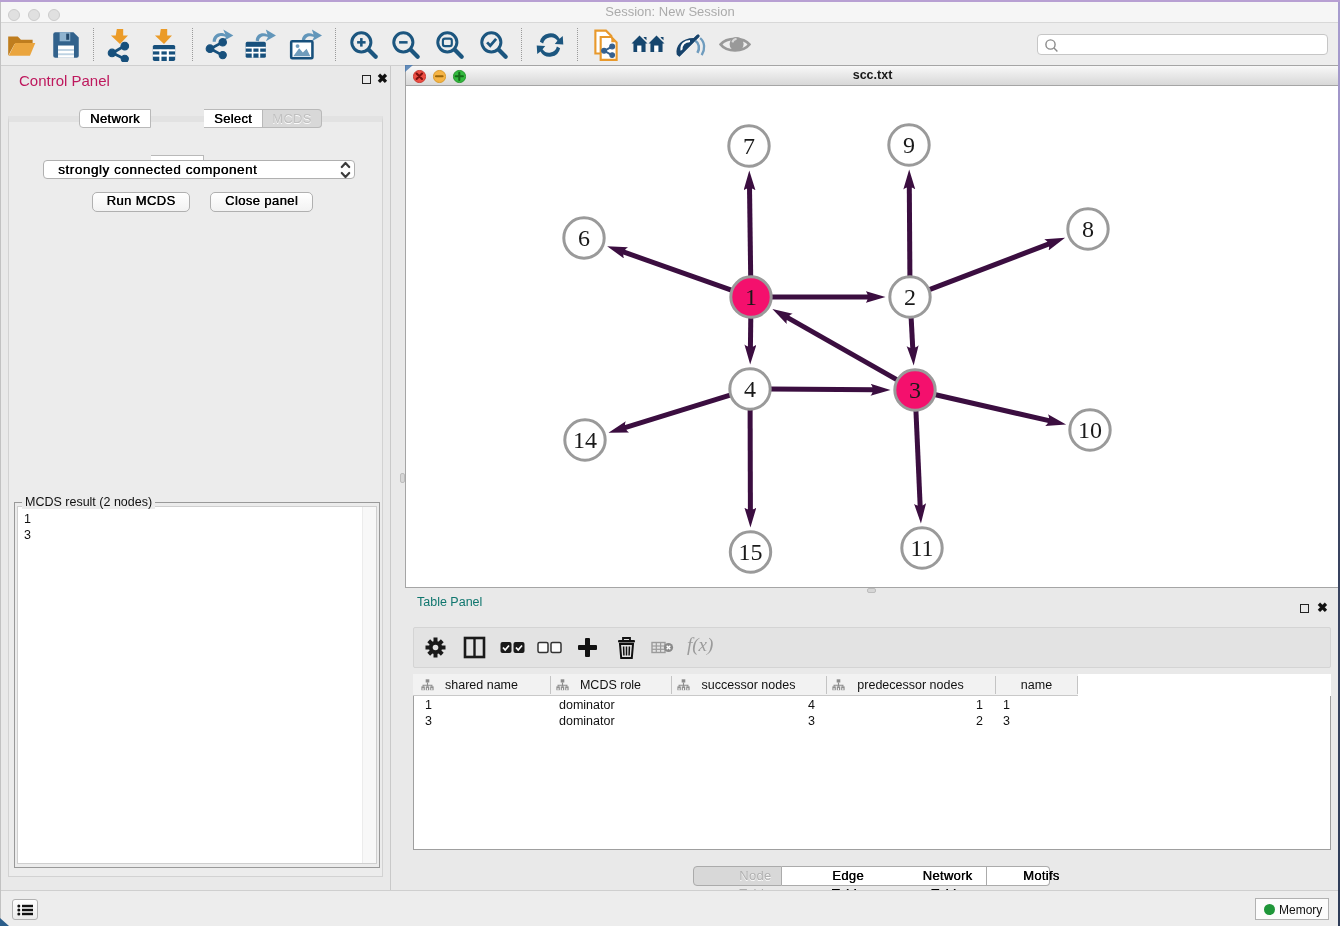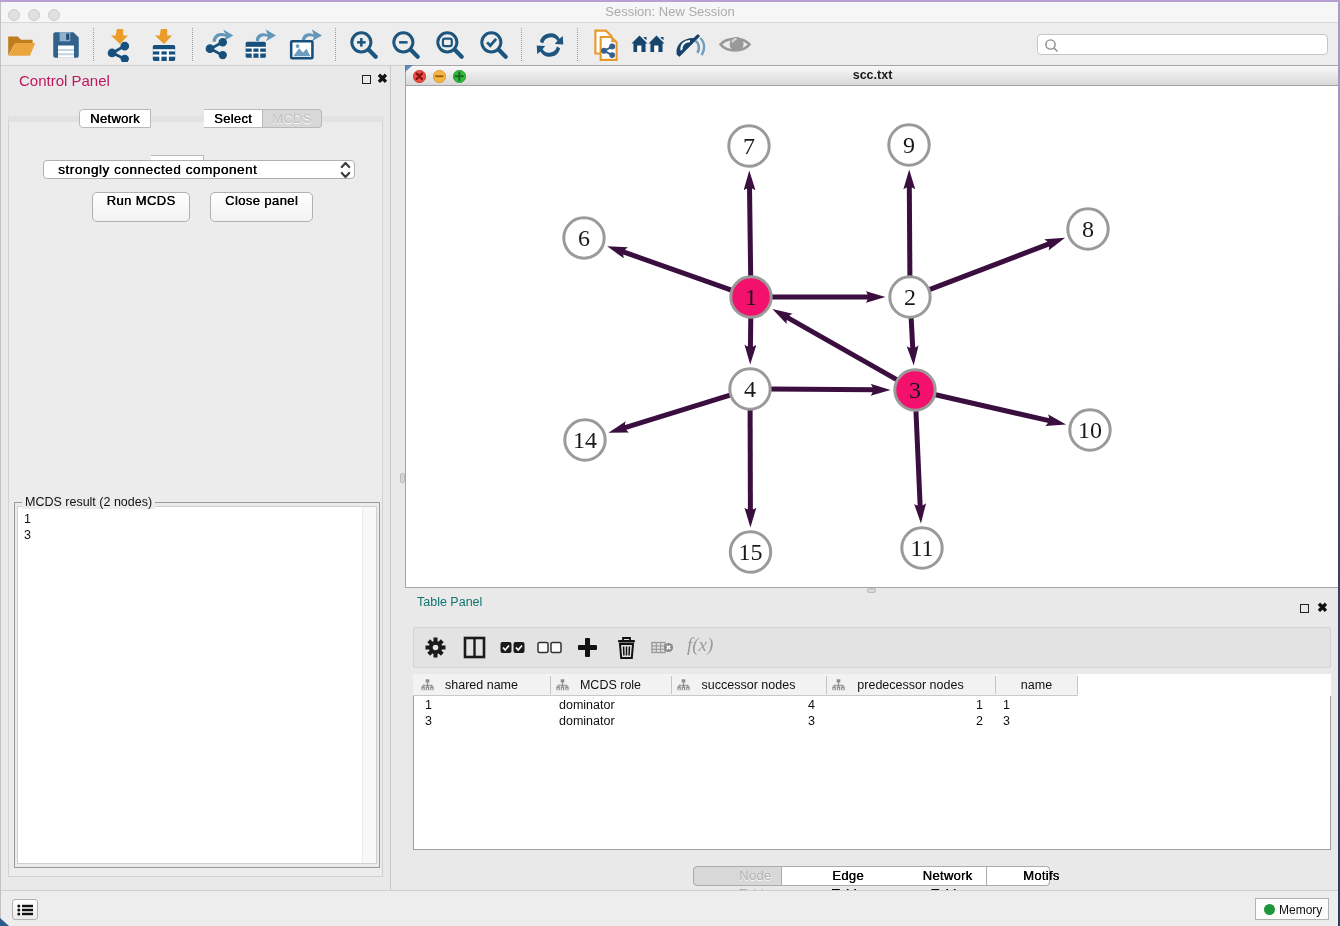--- a/index.html
+++ b/index.html
@@ -17,21 +17,21 @@
 #searchbox { left:1037px; top:34px; width:291px; height:21px; background:#ffffff; border:1px solid #c6c6c6; border-radius:4px; }
 
 #cp { left:0; top:66px; width:391px; height:824px; background:#e9e9e9; border-right:1px solid #c9c9c9; }
 #cphead { left:19px; top:72px; font-size:15px; color:#be185d; }
 .floatic { position:absolute; width:9px; height:9px; border:1.5px solid #222; background:transparent; }
 .closeic { position:absolute; font-size:13px; font-weight:bold; color:#111; }
 .cptab { position:absolute; top:109px; height:19px; background:#fff; border:1px solid #b9b9b9; font-size:13px; text-align:center; line-height:18px; color:#000; letter-spacing:0.3px; text-shadow:0.4px 0 0 #000; }
 #tabpane { left:8px; top:116px; width:375px; height:761px; background:#ececec; border:1px solid #d2d2d2; border-top:6px solid #e2e2e2; }
 #optlabel { left:0px; top:136px; width:391px; text-align:center; font-size:13px; color:#111; letter-spacing:0.55px; text-shadow:0.4px 0 0 #111; }
 #selbox { left:43px; top:160px; width:312px; height:19px; background:#fff; border:1px solid #b0b0b0; border-radius:4px; font-size:13.5px; line-height:17px; color:#000; padding-left:14px; letter-spacing:0.55px; text-shadow:0.4px 0 0 #000; }
-.btn { position:absolute; top:192px; height:30px; background:linear-gradient(#ffffff,#f2f2f2); border:1px solid #b0b0b0; border-radius:5px; font-size:13px; text-align:center; line-height:16px; color:#000; letter-spacing:0.4px; text-shadow:0.4px 0 0 #000; }
+.btn { position:absolute; top:192px; height:20px; background:linear-gradient(#ffffff,#f2f2f2); border:1px solid #b0b0b0; border-radius:5px; font-size:13px; text-align:center; line-height:16px; color:#000; letter-spacing:0.4px; text-shadow:0.4px 0 0 #000; }
 #groupbox { left:14px; top:502px; width:366px; height:366px; border:1px solid #999; }
 #grouplabel { left:22px; top:495px; font-size:12.5px; color:#111; background:#ececec; padding:0 3px; }
 #mcdsarea { left:17px; top:506px; width:360px; height:358px; background:#fff; border:1px solid #cfcfcf; }
 #mcdstext { left:24px; top:511px; font-size:12.5px; line-height:16px; color:#111; }
 #mcdsscroll { left:362px; top:507px; width:14px; height:356px; background:#f8f8f8; border-left:1px solid #ececec; }
 
 #netwin { left:405px; top:65px; width:935px; height:523px; background:#fff; border:1px solid #a5a5a5; border-right:none; }
 #nettitle { left:405px; top:65px; width:935px; height:21px; background:linear-gradient(#f8f8f8,#d8d8d8); border:1px solid #a5a5a5; border-right:none; }
 #nettitletext { left:405px; top:65px; width:935px; height:21px; text-align:center; line-height:21px; font-size:12.5px; font-weight:bold; color:#1a1a1a; }
 .traffic { position:absolute; top:70px; width:12.5px; height:12.5px; border-radius:50%; }

